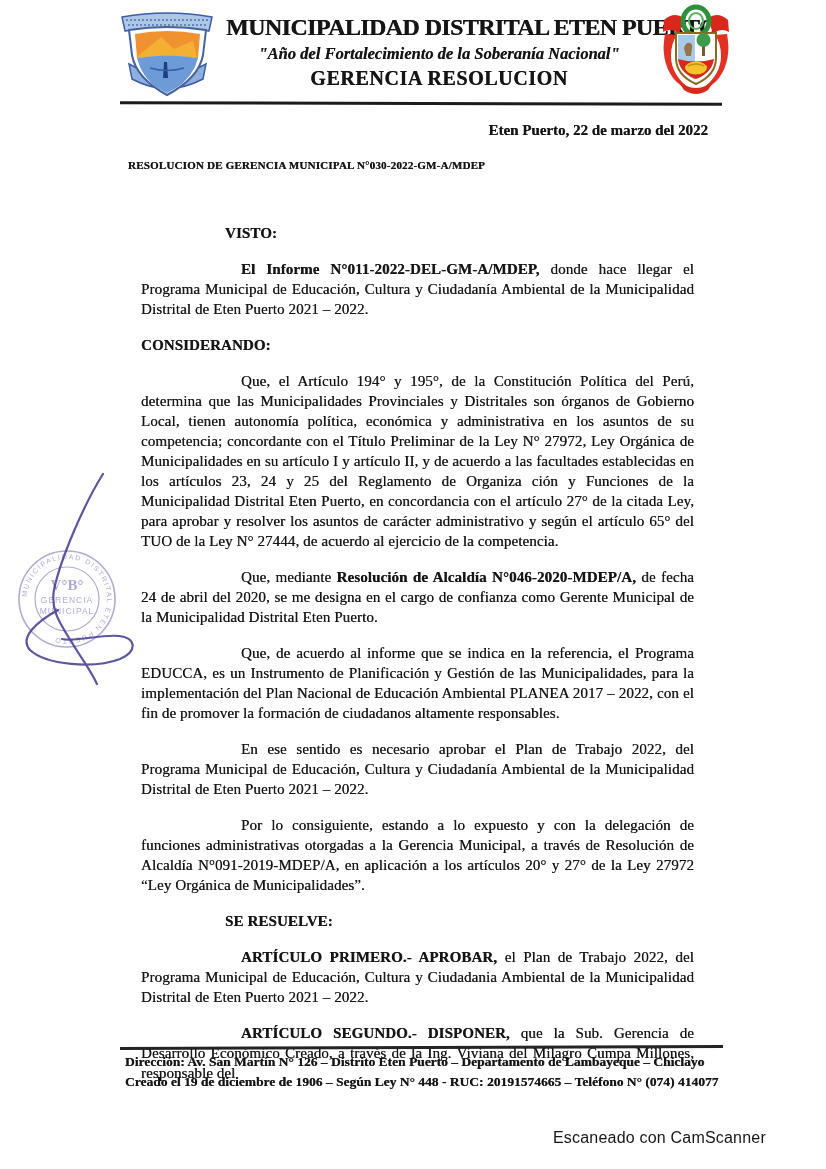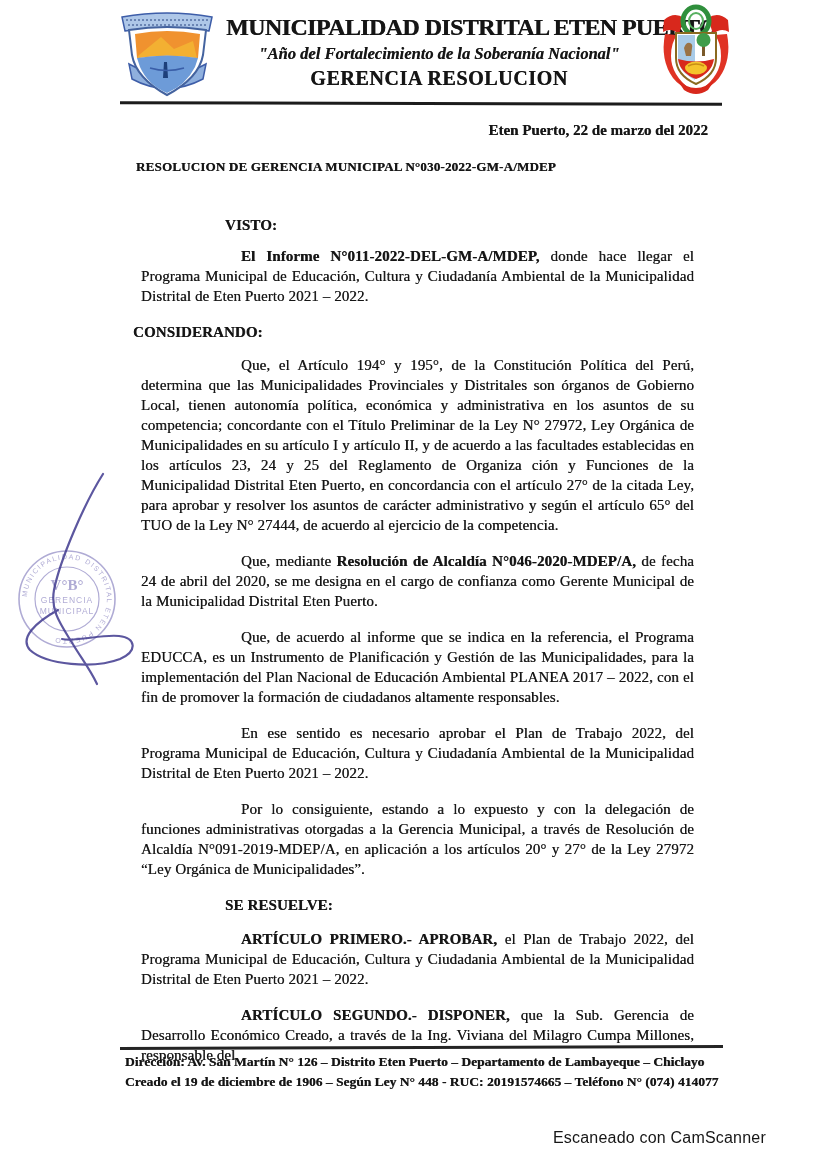--- a/index.html
+++ b/index.html
@@ -19,29 +19,29 @@
   .motto{font-size:16.5px;font-weight:bold;font-style:italic;margin-top:3px;
          text-shadow:0.3px 0 0 rgba(0,0,0,.7);}
   .office{font-size:20px;font-weight:bold;margin-top:3px;letter-spacing:0.6px;
           text-shadow:0.4px 0 0 rgba(0,0,0,.8);}
   .header-rule{position:absolute;top:102px;left:120px;width:602px;height:3px;
                background:#1c1c1c;transform:rotate(0.15deg);}
 
   
   .date-line{position:absolute;top:122px;right:118px;font-size:15px;font-weight:bold;
              text-shadow:0.3px 0 0 rgba(0,0,0,.7);}
-  .doc-title{position:absolute;top:159px;left:136px;font-size:13px;font-weight:bold;
+  .doc-title{position:absolute;top:159px;left:128px;font-size:11px;font-weight:bold;
              letter-spacing:0.2px;text-shadow:0.35px 0 0 rgba(0,0,0,.75);}
 
   
   .body-text{position:absolute;top:207px;left:125px;width:585px;font-size:15px;
              line-height:20px;text-align:justify;letter-spacing:0.1px;
              text-shadow:0.35px 0 0 rgba(21,21,21,.75);}
   .body-text p{margin:16px;text-indent:100px;}
-  .heading{font-weight:bold;margin:8px;}
+  .heading{font-weight:bold;margin:16px;}
   .heading.indented{margin-left:100px;}
   .body-text span.b{font-weight:bold;}
 
   .mt7{margin-top:7px!important;} .mt9{margin-top:9px!important;}
   .mt10{margin-top:10px!important;} .mt11{margin-top:11px!important;}
   .mt13{margin-top:13px!important;} .mt14{margin-top:14px!important;}
   .mt15{margin-top:15px!important;}
 
   
   .stamp-sig{position:absolute;left:6px;top:462px;width:160px;height:232px;pointer-events:none;}

